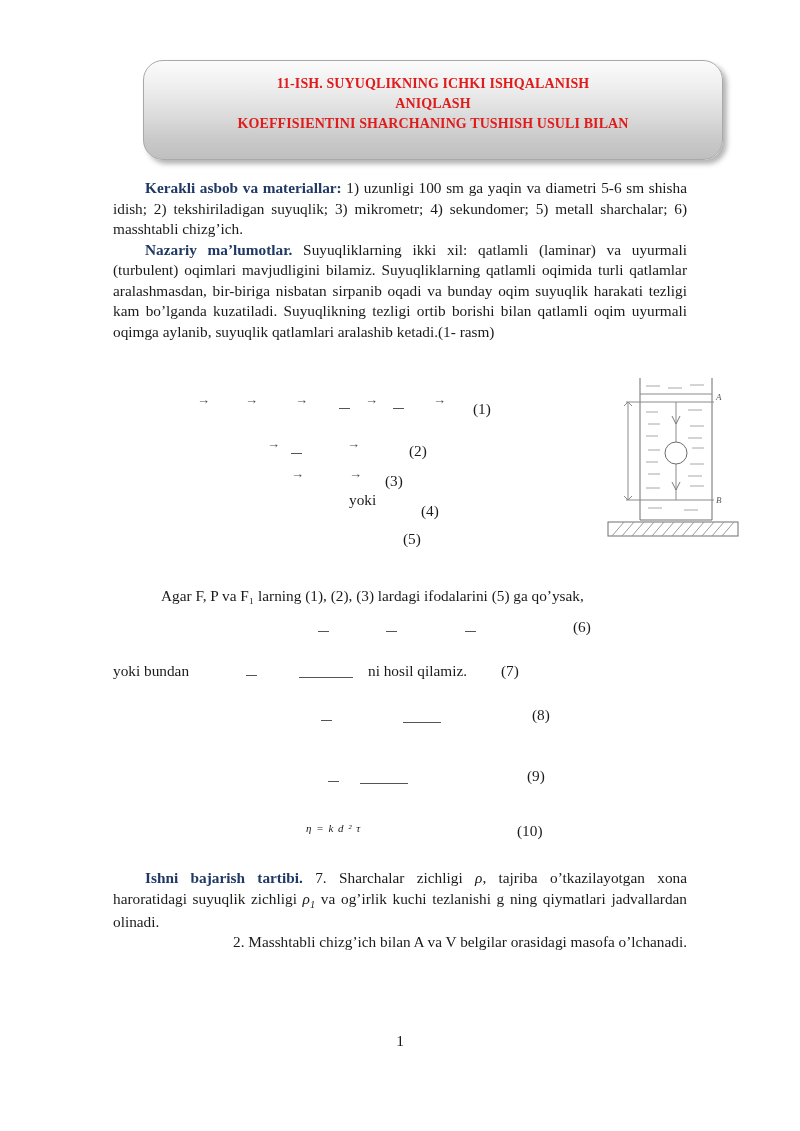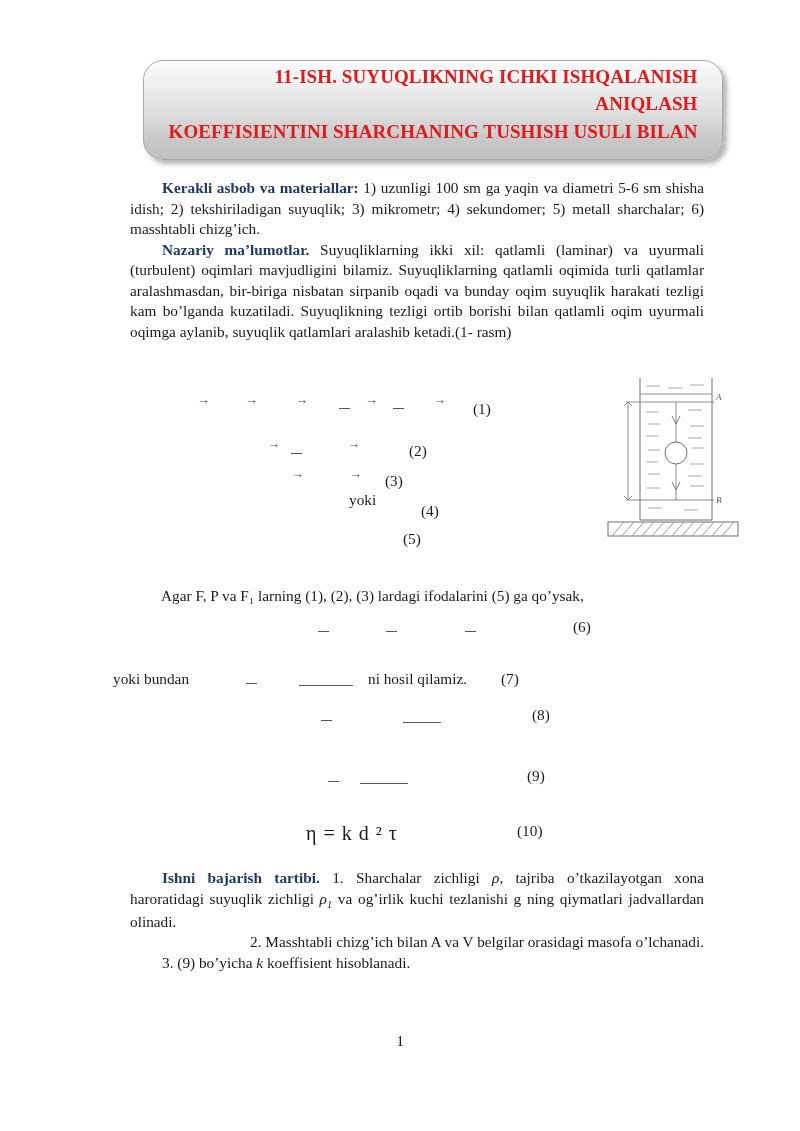--- a/index.html
+++ b/index.html
@@ -43,31 +43,31 @@
     box-shadow: 4px 4px 5px rgba(90,90,90,0.45);
     display: flex;
     align-items: center;
     justify-content: center;
     box-sizing: border-box;
     padding: 0 14px;
   }
   .title-text {
     color: #e01b1b;
     font-weight: bold;
-    font-size: 19px;
+    font-size: 14px;
     line-height: 1.45;
-    text-align: right;
+    text-align: center;
     letter-spacing: 0.1px;
     margin-top: -12px;
   }
 
   
   .body-col {
     position: absolute;
-    left: 130px;
+    left: 113px;
     top: 178px;
     width: 574px;
   }
   p.just {
     margin: 0;
     font-size: 15.3px;
     line-height: 1.345;
     text-align: justify;
     text-justify: inter-word;
   }
@@ -134,21 +134,22 @@
     position: absolute;
     left: 0;
     top: 1032px;
     width: 800px;
     text-align: center;
     font-size: 15.5px;
     color: #1a1a1a;
   }
 
   .eq10 {
-    font-size: 20px;
+    font-style: italic;
+    font-size: 11px;
     letter-spacing: 1px;
   }
 </style>
 </head>
 <body>
 
 <div class="page">
 
   <div class="title-banner">
     <div class="title-text">
@@ -288,21 +289,21 @@
     <p class="just indent" style="margin:16px;">Agar F, P va F₁ larning (1), (2), (3) lardagi ifodalarini (5) ga qo’ysak,</p>
   </div>
 
   <div class="lower" style="top:618px; height:24px;">
     <span style="position:absolute; left:205px; top:4px;"><span class="minus"></span></span>
     <span style="position:absolute; left:273px; top:4px;"><span class="minus"></span></span>
     <span style="position:absolute; left:352px; top:4px;"><span class="minus"></span></span>
     <span class="eqn" style="position:absolute; left:460px; top:0;">(6)</span>
   </div>
 
-  <div class="lower" style="top:662px; height:26px;margin-top:8px;">
+  <div class="lower" style="top:662px; height:26px;">
     <span class="eqn" style="position:absolute; left:0; top:0;">yoki bundan</span>
     <span style="position:absolute; left:133px; top:4px;"><span class="minus"></span></span>
     <span style="position:absolute; left:186px; top:5px;"><span class="frac lg"></span></span>
     <span class="eqn" style="position:absolute; left:255px; top:0;">ni  hosil qilamiz.</span>
     <span class="eqn" style="position:absolute; left:388px; top:0;">(7)</span>
   </div>
 
   <div class="lower" style="top:706px; height:26px;">
     <span style="position:absolute; left:208px; top:5px;"><span class="minus"></span></span>
     <span style="position:absolute; left:290px; top:6px;"><span class="frac sm"></span></span>
@@ -314,23 +315,22 @@
     <span style="position:absolute; left:247px; top:6px;"><span class="frac"></span></span>
     <span class="eqn" style="position:absolute; left:414px; top:0;">(9)</span>
   </div>
 
   <div class="lower" style="top:822px; height:26px;">
     <span class="eq10" style="position:absolute; left:193px; top:0;">η = k d ² τ</span>
     <span class="eqn" style="position:absolute; left:404px; top:0;">(10)</span>
   </div>
 
   <div class="body-col" style="top:868px;">
-    <p class="just indent"><span class="lead">Ishni bajarish tartibi.</span><span> 1. Sharchalar zichligi </span><span class="rho">ρ</span><span>, tajriba o’tkazilayotgan xona haroratidagi suyuqlik zichligi </span><span class="rho">ρ<sub>1</sub></span><span>  va og’irlik kuchi tezlanishi g ning qiymatlari jadvallardan olinadi.</span></p>
+    <p class="just indent"><span class="lead">Ishni bajarish tartibi.</span><span> 7. Sharchalar zichligi </span><span class="rho">ρ</span><span>, tajriba o’tkazilayotgan xona haroratidagi suyuqlik zichligi </span><span class="rho">ρ<sub>1</sub></span><span>  va og’irlik kuchi tezlanishi g ning qiymatlari jadvallardan olinadi.</span></p>
 
     <p class="just indent" style="text-align:right;">2. Masshtabli chizg’ich bilan A va V belgilar orasidagi masofa    o’lchanadi.</p>
 
-    <p class="just indent" style="text-align:left;"><span>3. (9) bo’yicha </span><span style="font-style:italic;">k</span><span> koeffisient hisoblanadi.</span></p>
 
   </div>
 
   <div class="pagenum">1</div>
 
 </div>
 
 </body></html>

